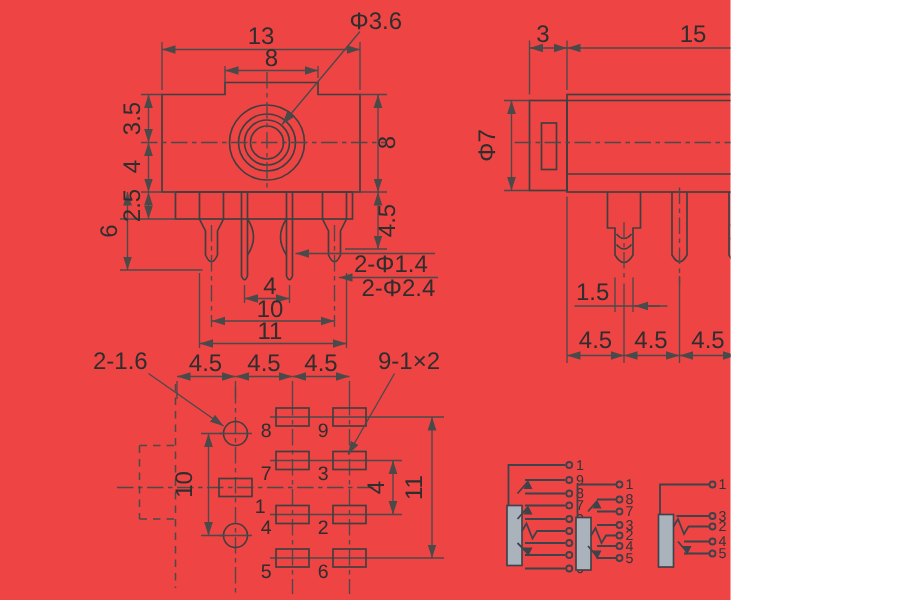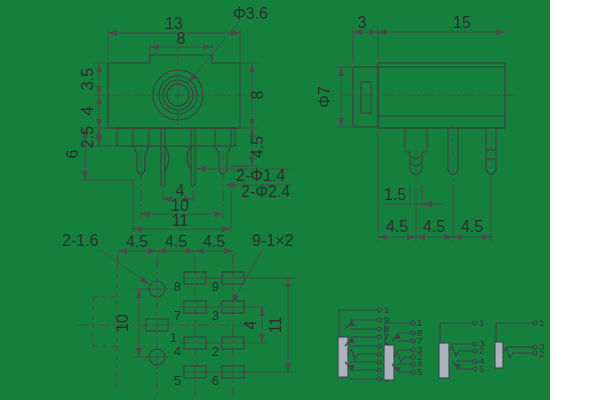--- a/index.html
+++ b/index.html
@@ -1,16 +1,16 @@
 <!DOCTYPE html>
 <html><head>
 <meta charset="utf-8">
 <style>
   html,body{margin:0;padding:0;background:#fff;}
-  .canvas{position:relative;width:550px;height:400px;background:#15803d;overflow:hidden;
+  .canvas{position:relative;width:487px;height:400px;background:#ef4444;overflow:hidden;
           font-family:"Liberation Sans", sans-serif;}
   svg{display:block;}
   .ln{stroke:#3f3f3f;stroke-width:1.1;fill:none;}
   .thin{stroke:#4a4a4a;stroke-width:0.9;fill:none;}
   .cl{stroke:#4a4a4a;stroke-width:0.9;fill:none;stroke-dasharray:11 3 3 3;}
   .dash{stroke:#4a4a4a;stroke-width:1;fill:none;stroke-dasharray:5 4;}
   .dim{stroke:#4a4a4a;stroke-width:0.9;fill:none;}
   .sch{stroke:#3d434a;stroke-width:1.2;fill:none;}
   .schf{fill:#3d434a;stroke:none;}
   .bar{fill:#aab3bb;stroke:#3d434a;stroke-width:1.1;}

